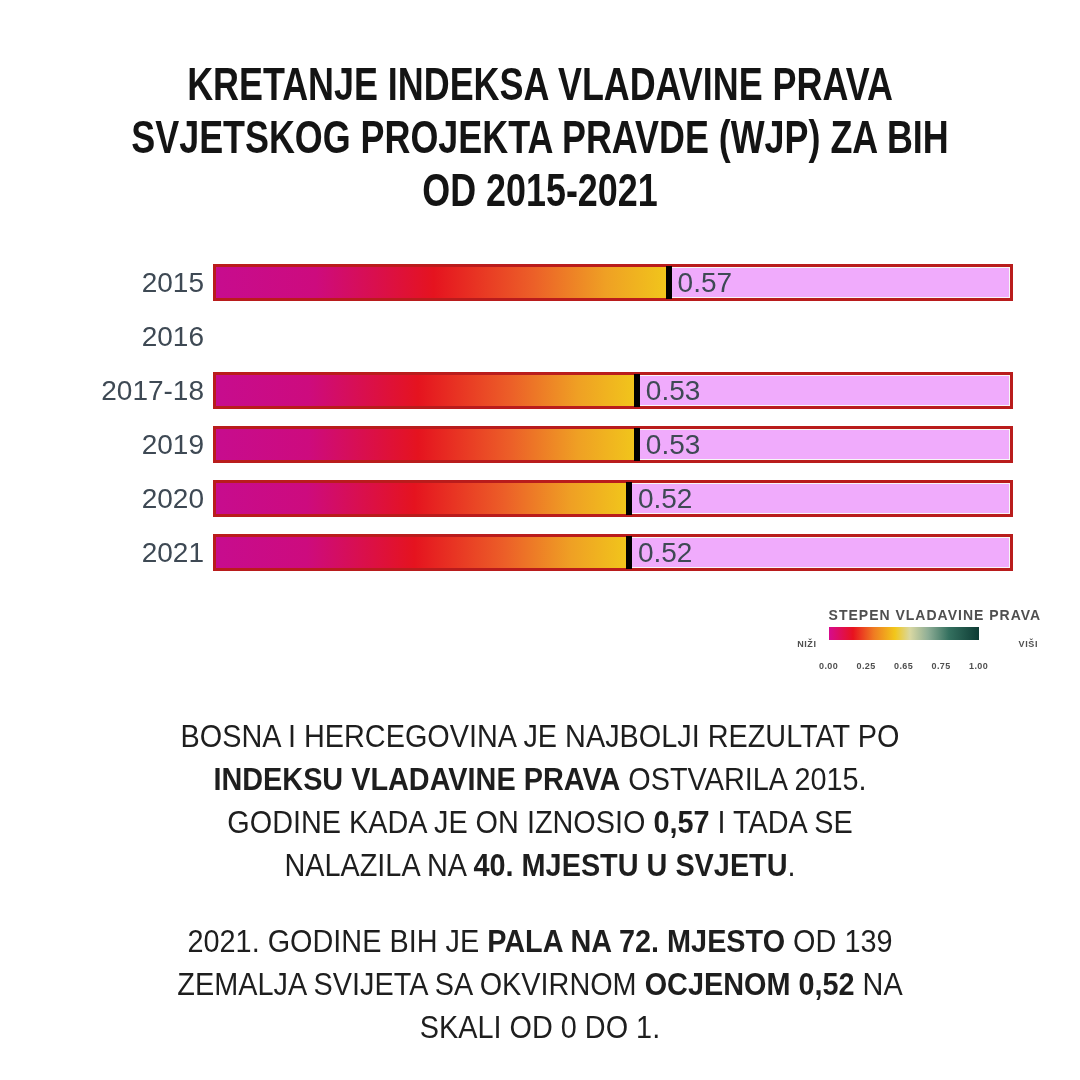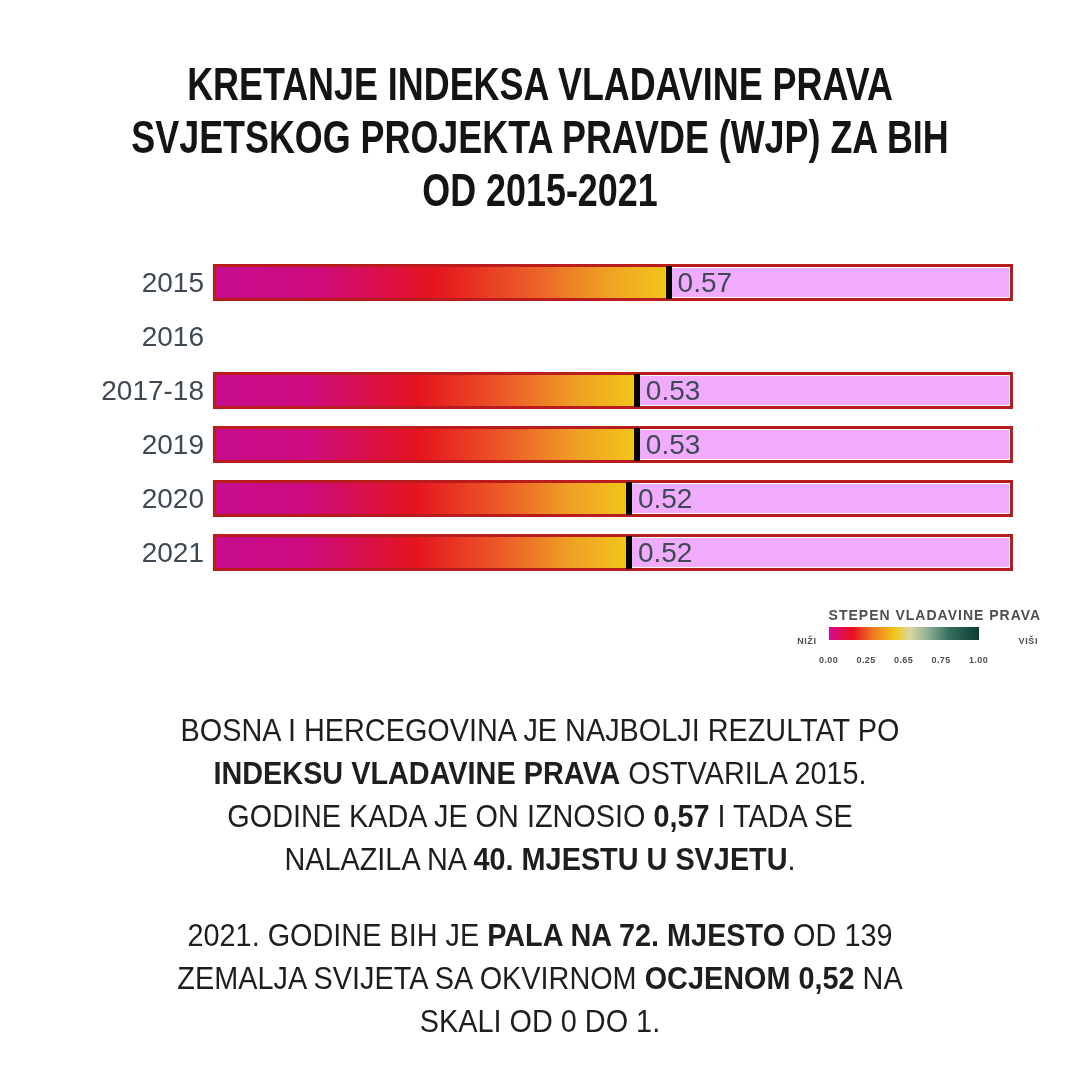--- a/index.html
+++ b/index.html
@@ -77,21 +77,21 @@
     text-align: right;
     font-size: 14px; font-weight: 700; letter-spacing: 1px;
     color: #4f4f4f;
     margin-bottom: 4px;
     white-space: nowrap;
   }
   .legend-gradient {
     height: 13px; width: 150px;
     background: linear-gradient(to right, #d60b8e 0%, #e8121f 16%, #ef7c22 30%, #f2c71a 44%, #d9d8a2 54%, #8fae96 66%, #34705f 80%, #0d3b34 100%);
   }
-  .legend-ticks { position: relative; height: 14px; margin-top: 15px; }
+  .legend-ticks { position: relative; height: 14px; margin-top: 21px; }
   .legend-ticks span {
     position: absolute; top: 0;
     transform: translateX(-50%);
     font-size: 9px; font-weight: 700; color: #4f4f4f; letter-spacing: 0.4px;
   }
 
   
   .body-text { margin-top: 40px; }
   .paragraph {
     text-align: center;

